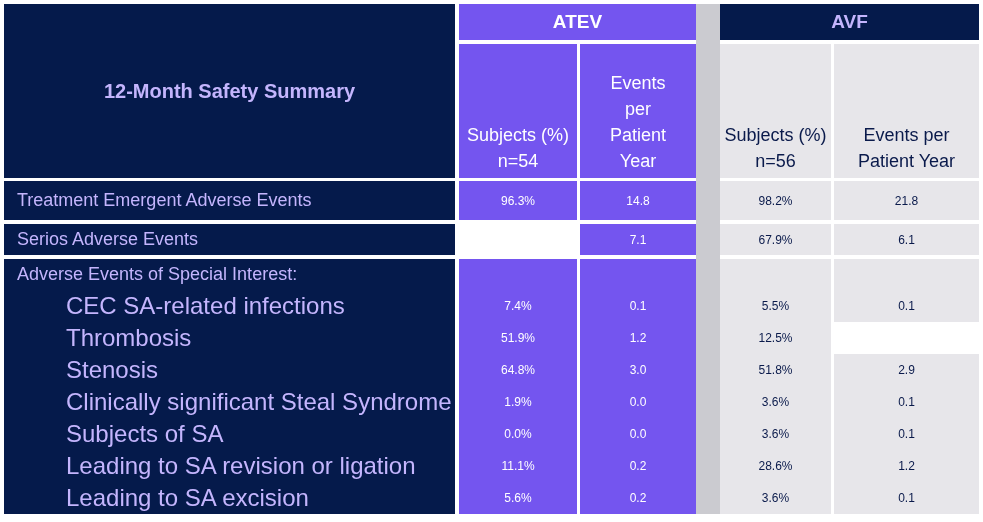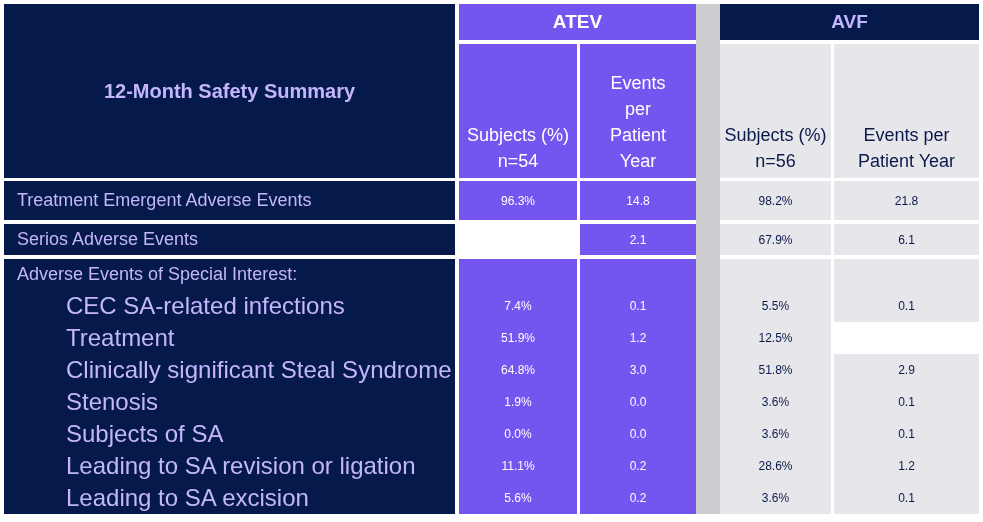--- a/index.html
+++ b/index.html
@@ -88,30 +88,30 @@
     <div class="c gray subhdr" style="grid-area:3/7/4/8">Subjects (%) n=56</div>
     <div class="c gray subhdr" style="grid-area:3/9/4/10">Events per Patient Year</div>
 
     <div class="c navy row-label" style="grid-area:5/1/6/2">Treatment Emergent Adverse Events</div>
     <div class="c purple center val" style="grid-area:5/3/6/4">96.3%</div>
     <div class="c purple center val" style="grid-area:5/5/6/6">14.8</div>
     <div class="c gray center val" style="grid-area:5/7/6/8">98.2%</div>
     <div class="c gray center val" style="grid-area:5/9/6/10">21.8</div>
 
     <div class="c navy row-label" style="grid-area:7/1/8/2">Serios Adverse Events</div>
-    <div class="c purple center val" style="grid-area:7/5/8/6">2.1</div>
+    <div class="c purple center val" style="grid-area:7/5/8/6">7.1</div>
     <div class="c gray center val" style="grid-area:7/7/8/8">67.9%</div>
     <div class="c gray center val" style="grid-area:7/9/8/10">6.1</div>
 
     <div class="navy sec-block" style="grid-area:9/1/17/2">
       <div class="sec-label">Adverse Events of Special Interest:</div>
       <div class="sub-label">CEC SA-related infections</div>
-      <div class="sub-label">Treatment</div>
+      <div class="sub-label">Thrombosis</div>
+      <div class="sub-label">Stenosis</div>
       <div class="sub-label">Clinically significant Steal Syndrome</div>
-      <div class="sub-label">Stenosis</div>
       <div class="sub-label">Subjects of SA</div>
       <div class="sub-label">Leading to SA revision or ligation</div>
       <div class="sub-label">Leading to SA excision</div>
     </div>
 
     <div class="purple" style="grid-area:9/3/10/4"></div>
     <div class="purple" style="grid-area:9/5/10/6"></div>
     <div class="gray" style="grid-area:9/7/10/8"></div>
     <div class="gray" style="grid-area:9/9/10/10"></div>
 

